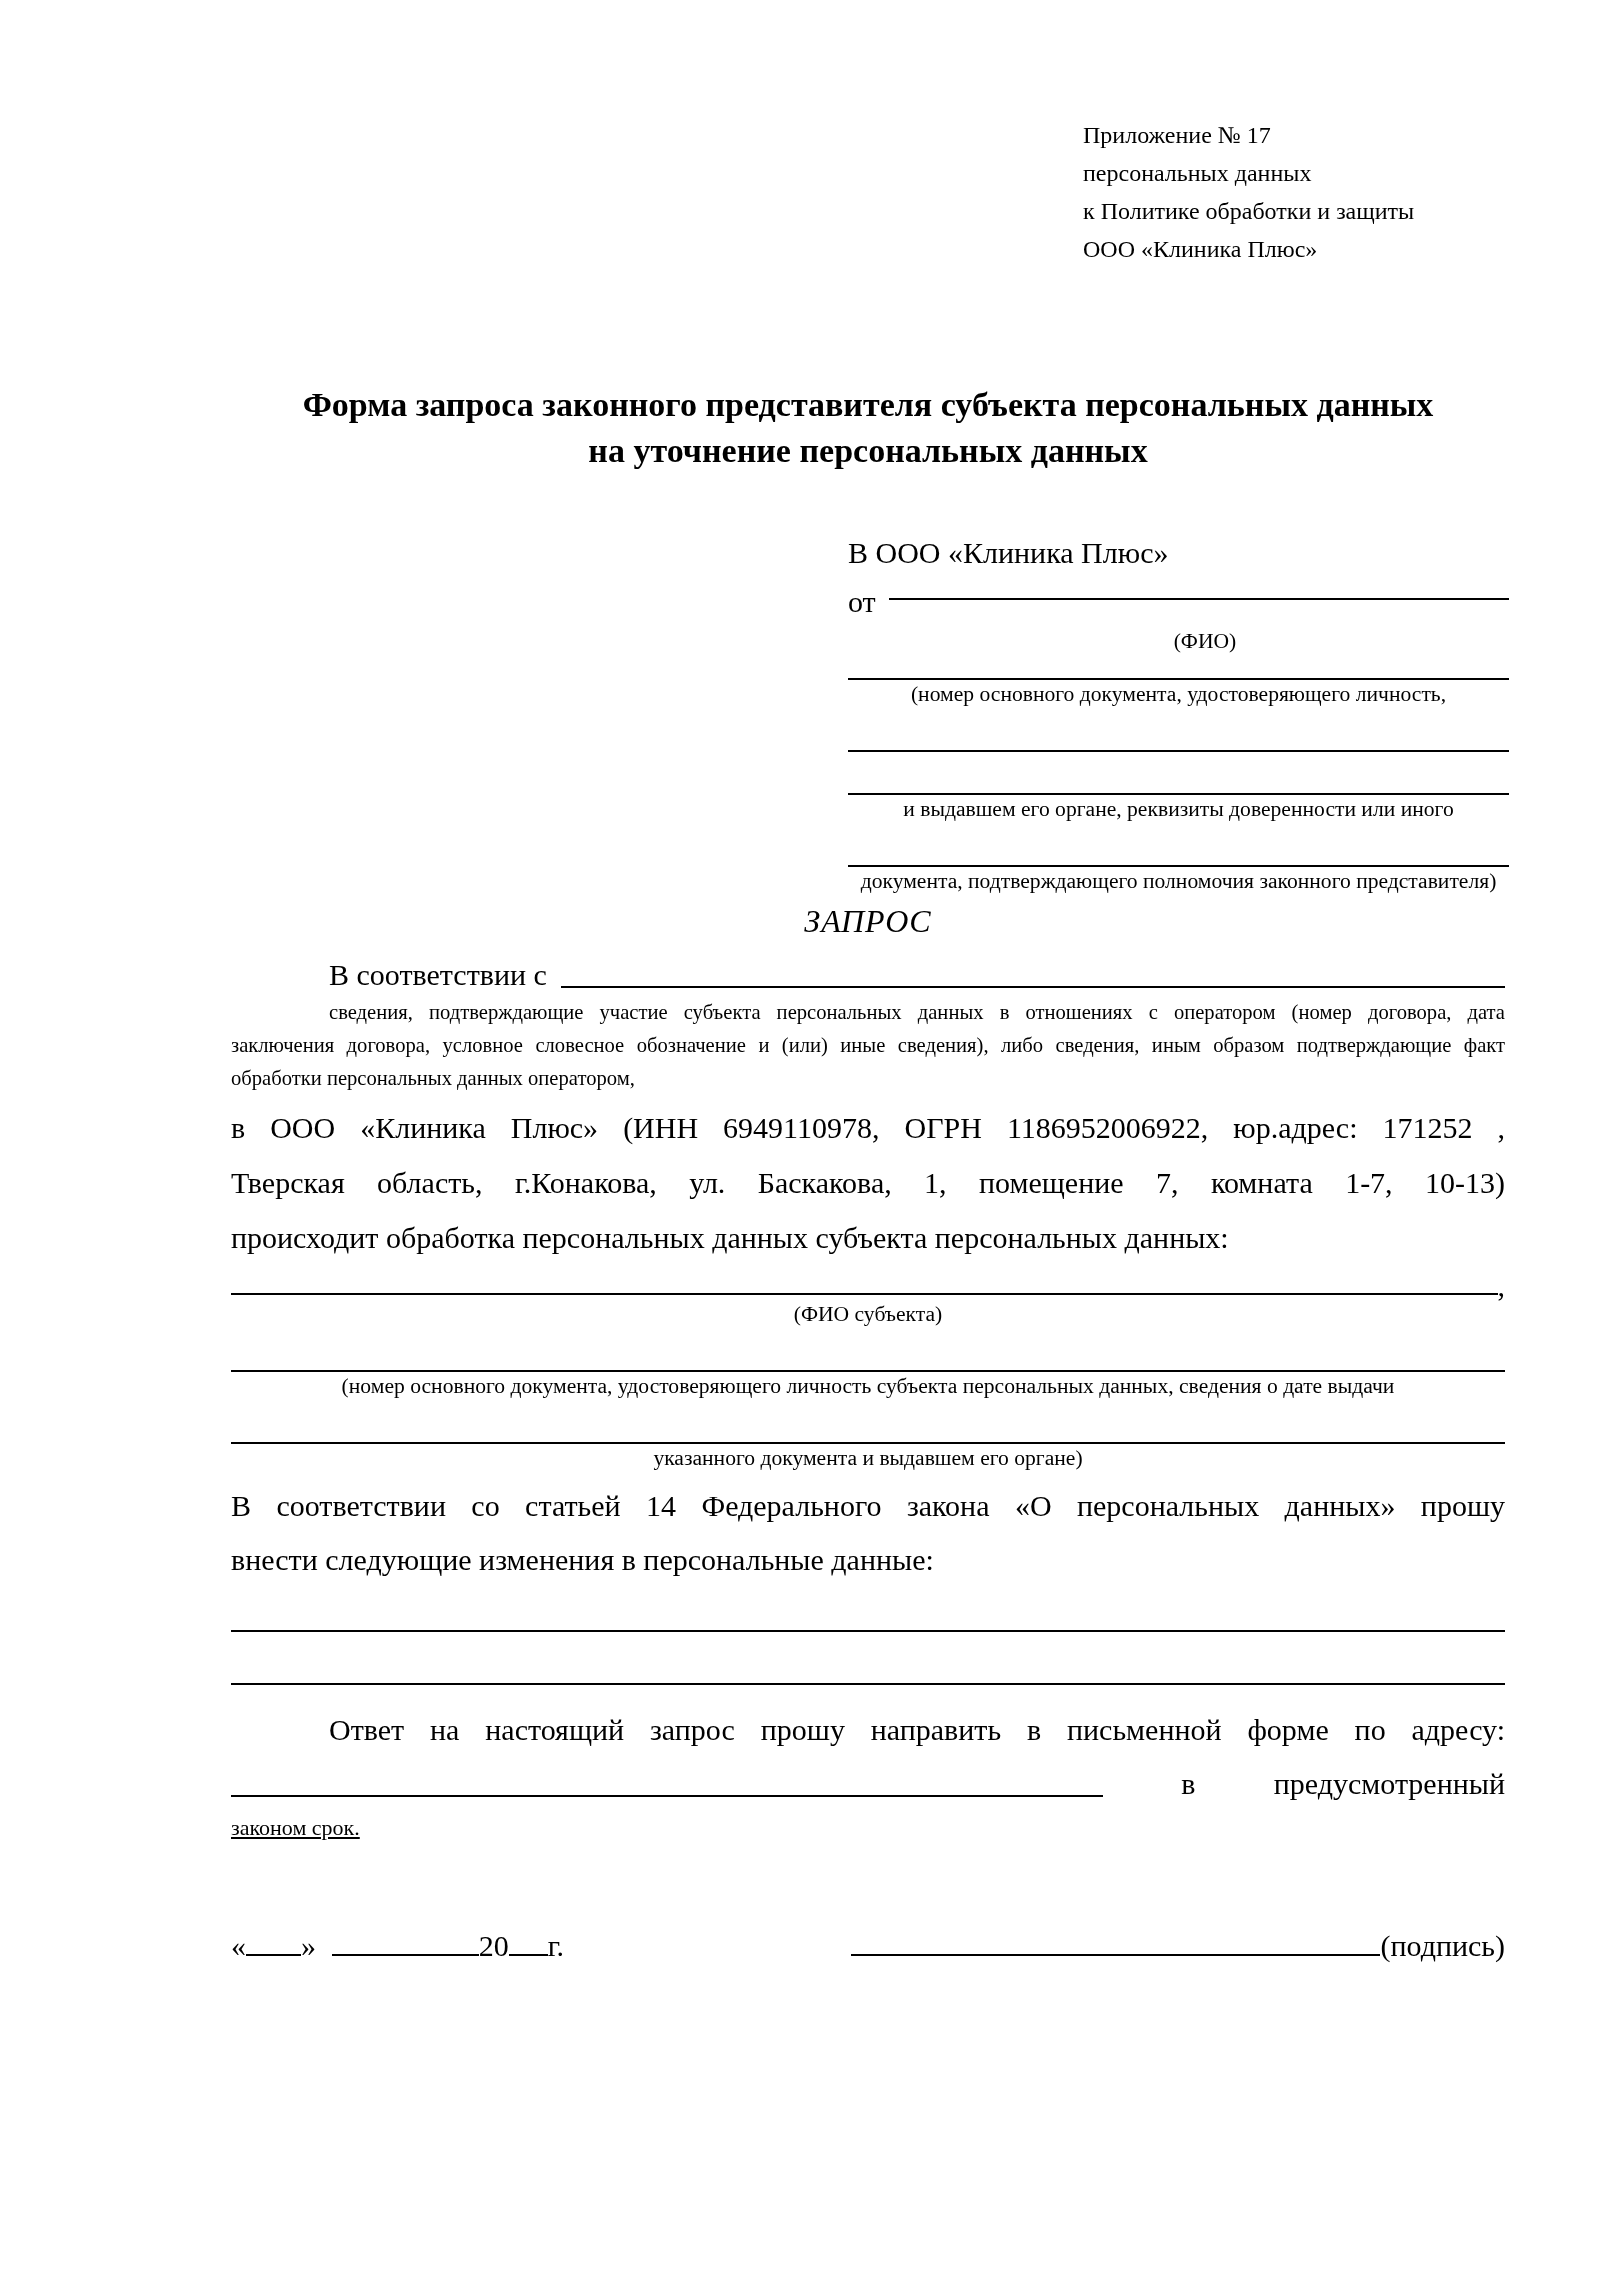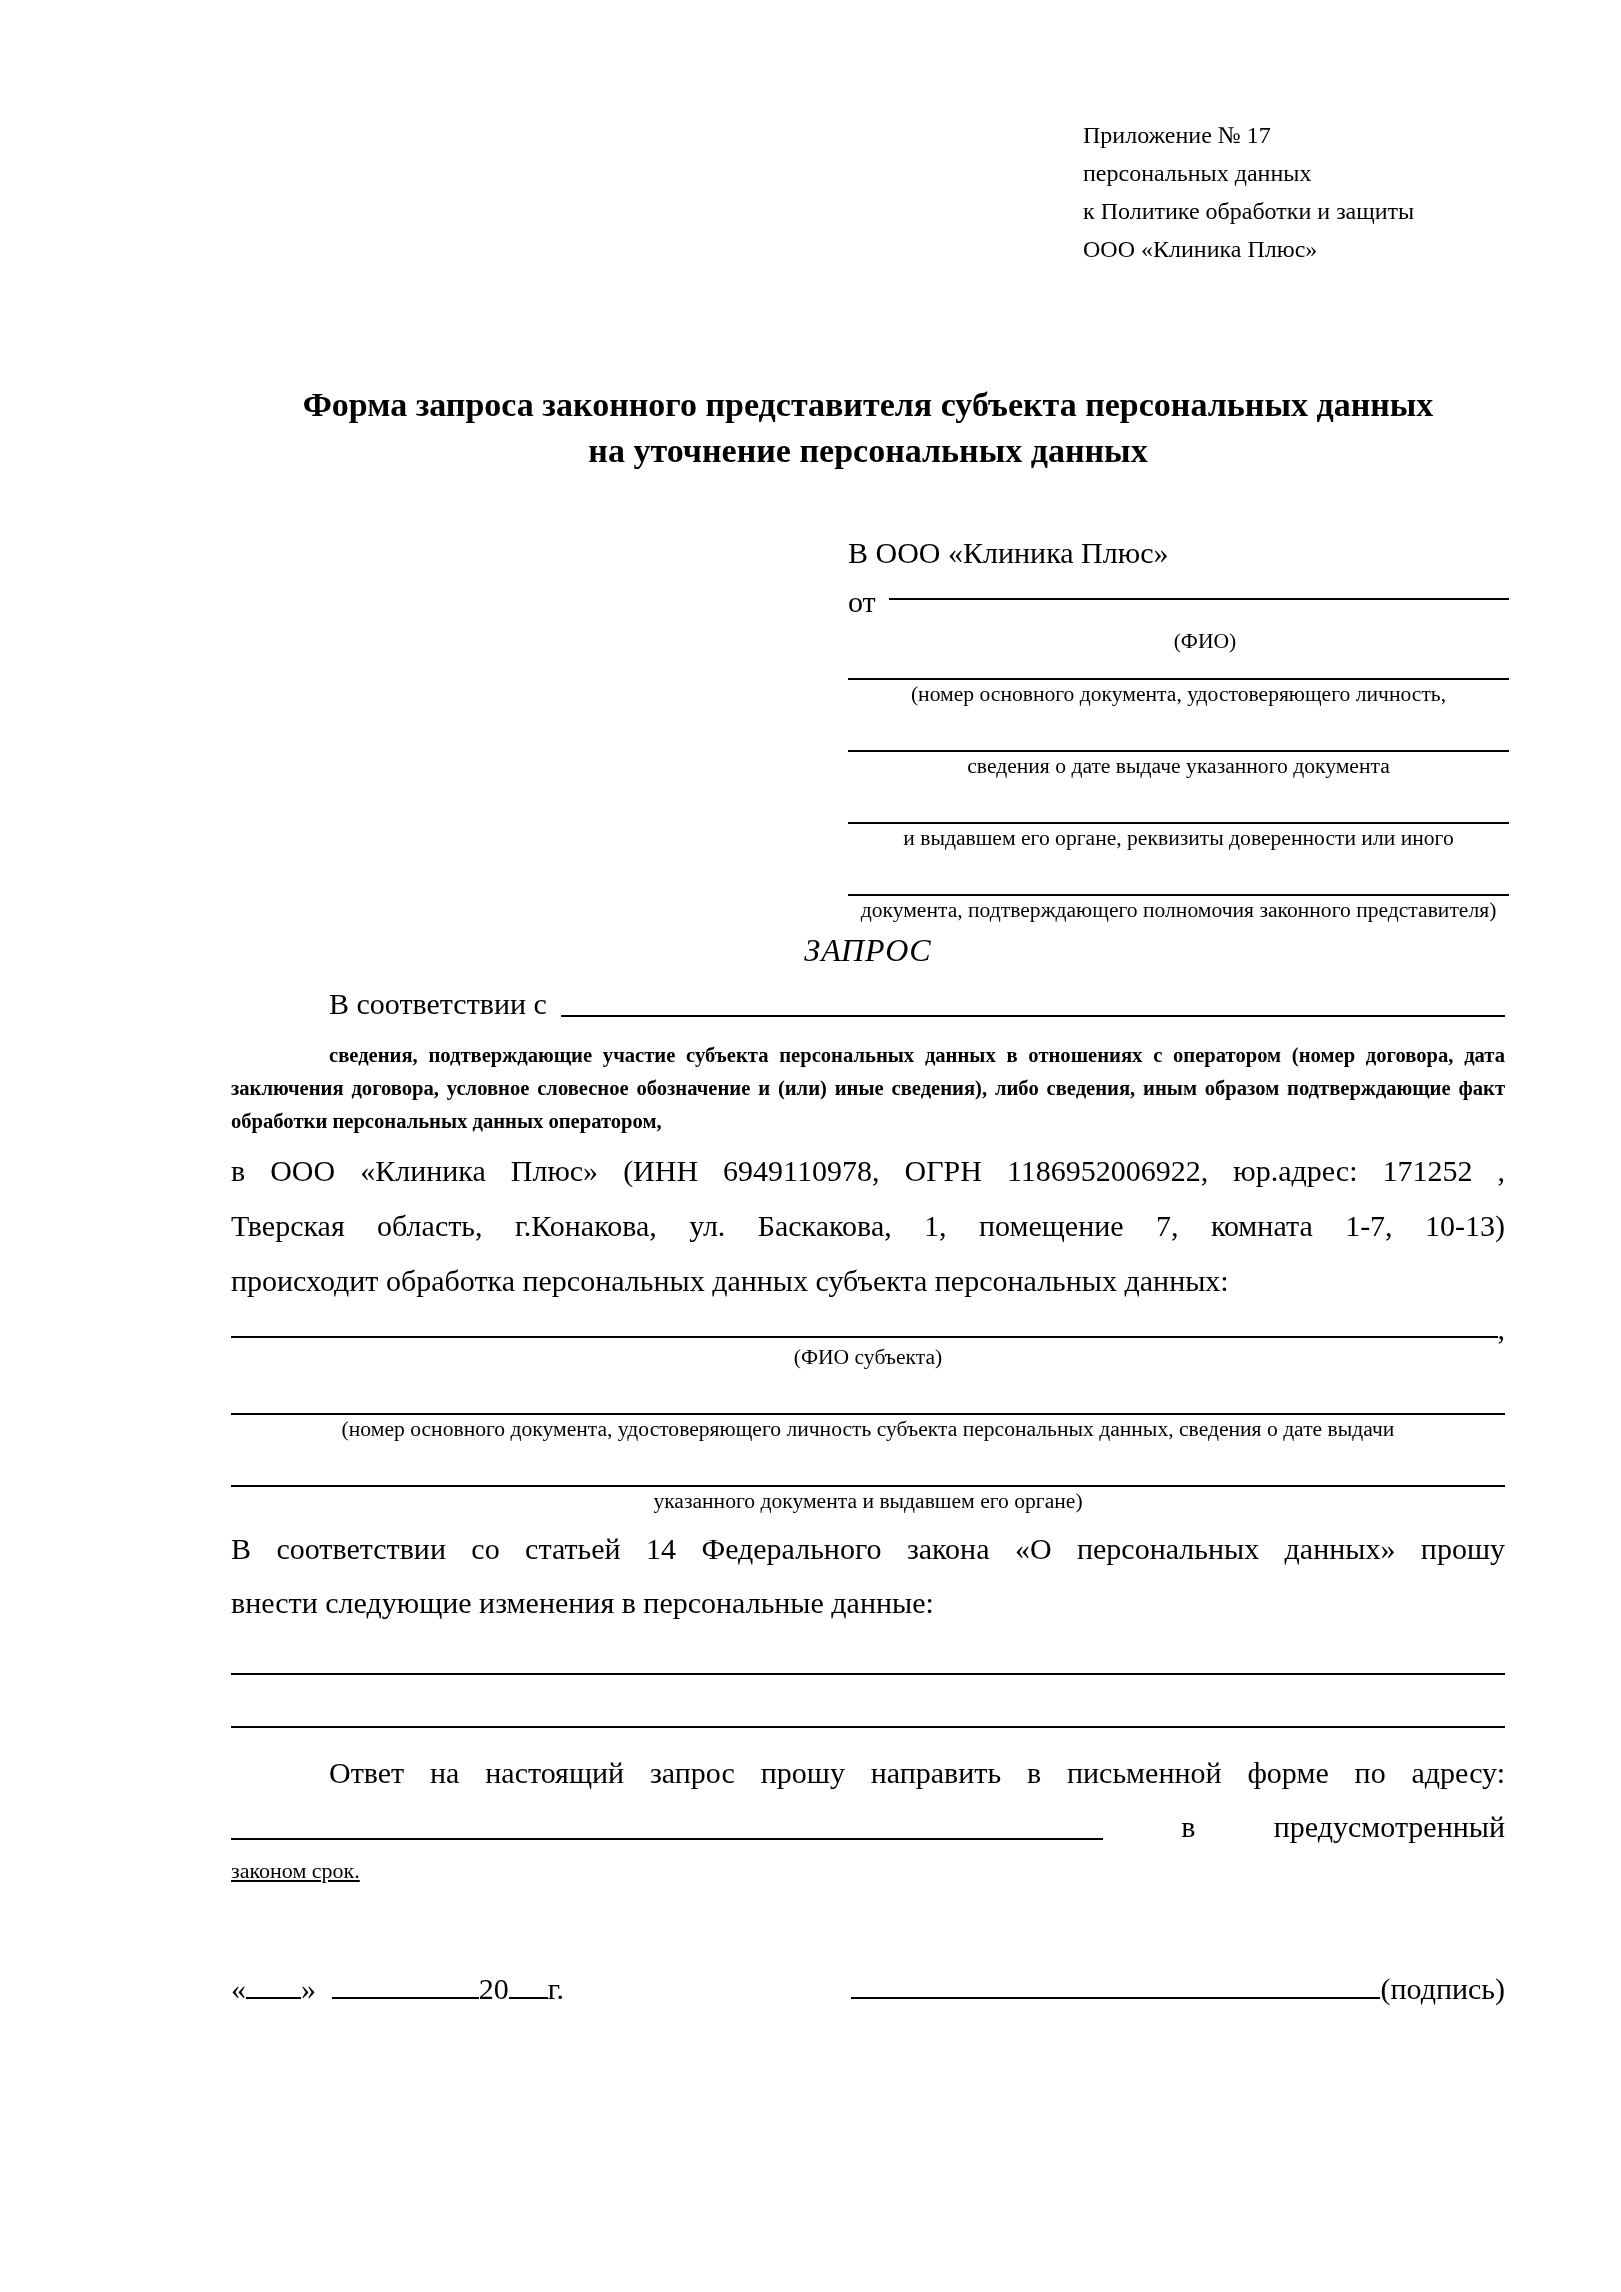--- a/index.html
+++ b/index.html
@@ -77,24 +77,23 @@
     letter-spacing: 1px;
     font-style: italic;
   }
 
   
   .intro { display: flex; align-items: flex-end; height: 51px; font-size: 30px; }
   .intro .lead { margin-left: 98px; white-space: nowrap; line-height: 39px; }
 
   
   .p-caption-fill {
-    margin-top: 16px;
+    margin-top: 2px;
     font-size: 20.6px;
     line-height: 33px;
-    font-weight: bold;
   }
 
   
   .p-body {
     margin-top: 5.9px;
     font-size: 30px;
     line-height: 55px;
   }
 
   
@@ -177,21 +176,20 @@
     <div class="addr-from">
       <span class="from-label">от</span>
       <span class="fill"></span>
     </div>
     <div class="cap fio">(ФИО)</div>
 
     <div class="fillrow"></div>
     <div class="cap">(номер основного документа, удостоверяющего личность,</div>
 
     <div class="fillrow tall"></div>
-    <div class="cap">сведения о дате выдаче указанного документа</div>
 
     <div class="fillrow tall"></div>
     <div class="cap">и выдавшем его органе, реквизиты доверенности или иного</div>
 
     <div class="fillrow tall"></div>
     <div class="cap">документа, подтверждающего полномочия законного представителя)</div>
   </div>
 
   <div class="zapros">ЗАПРОС</div>
 

